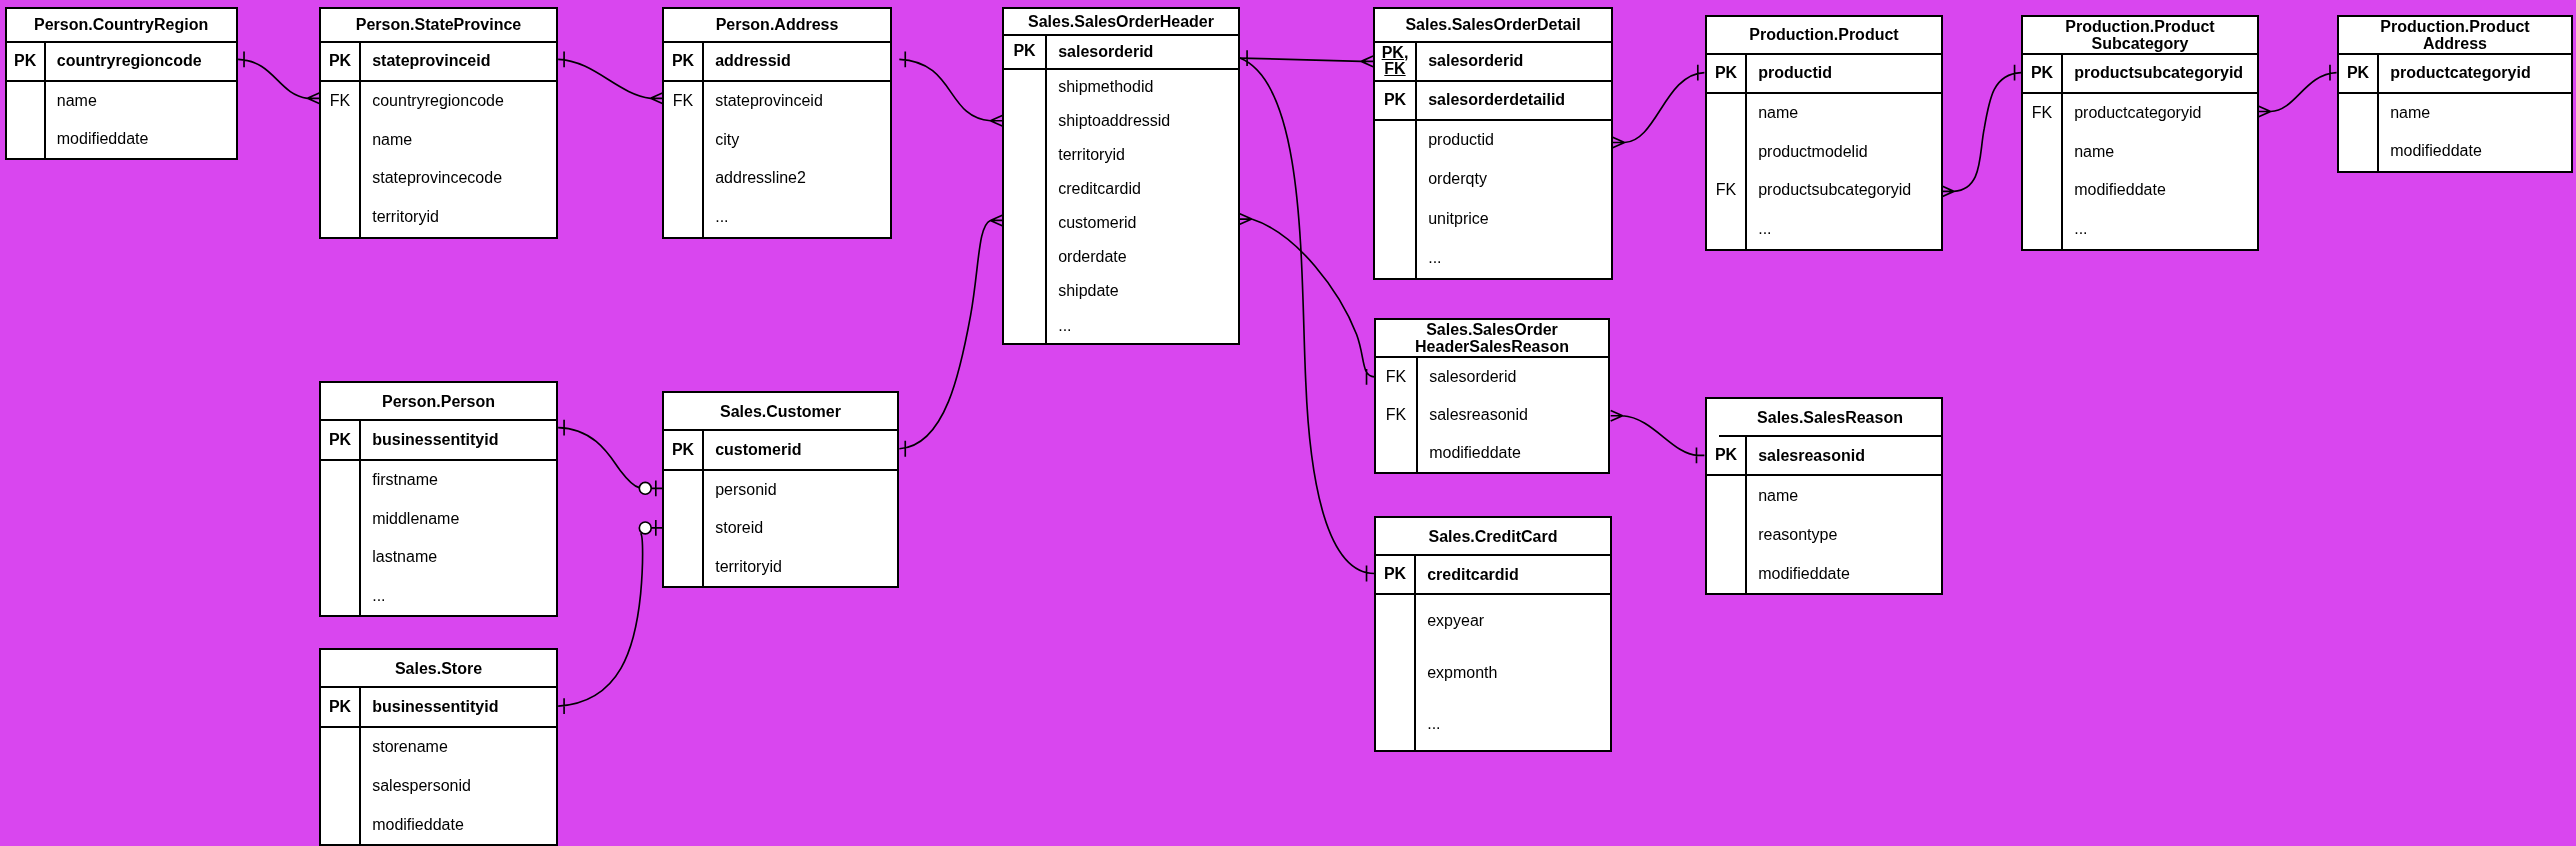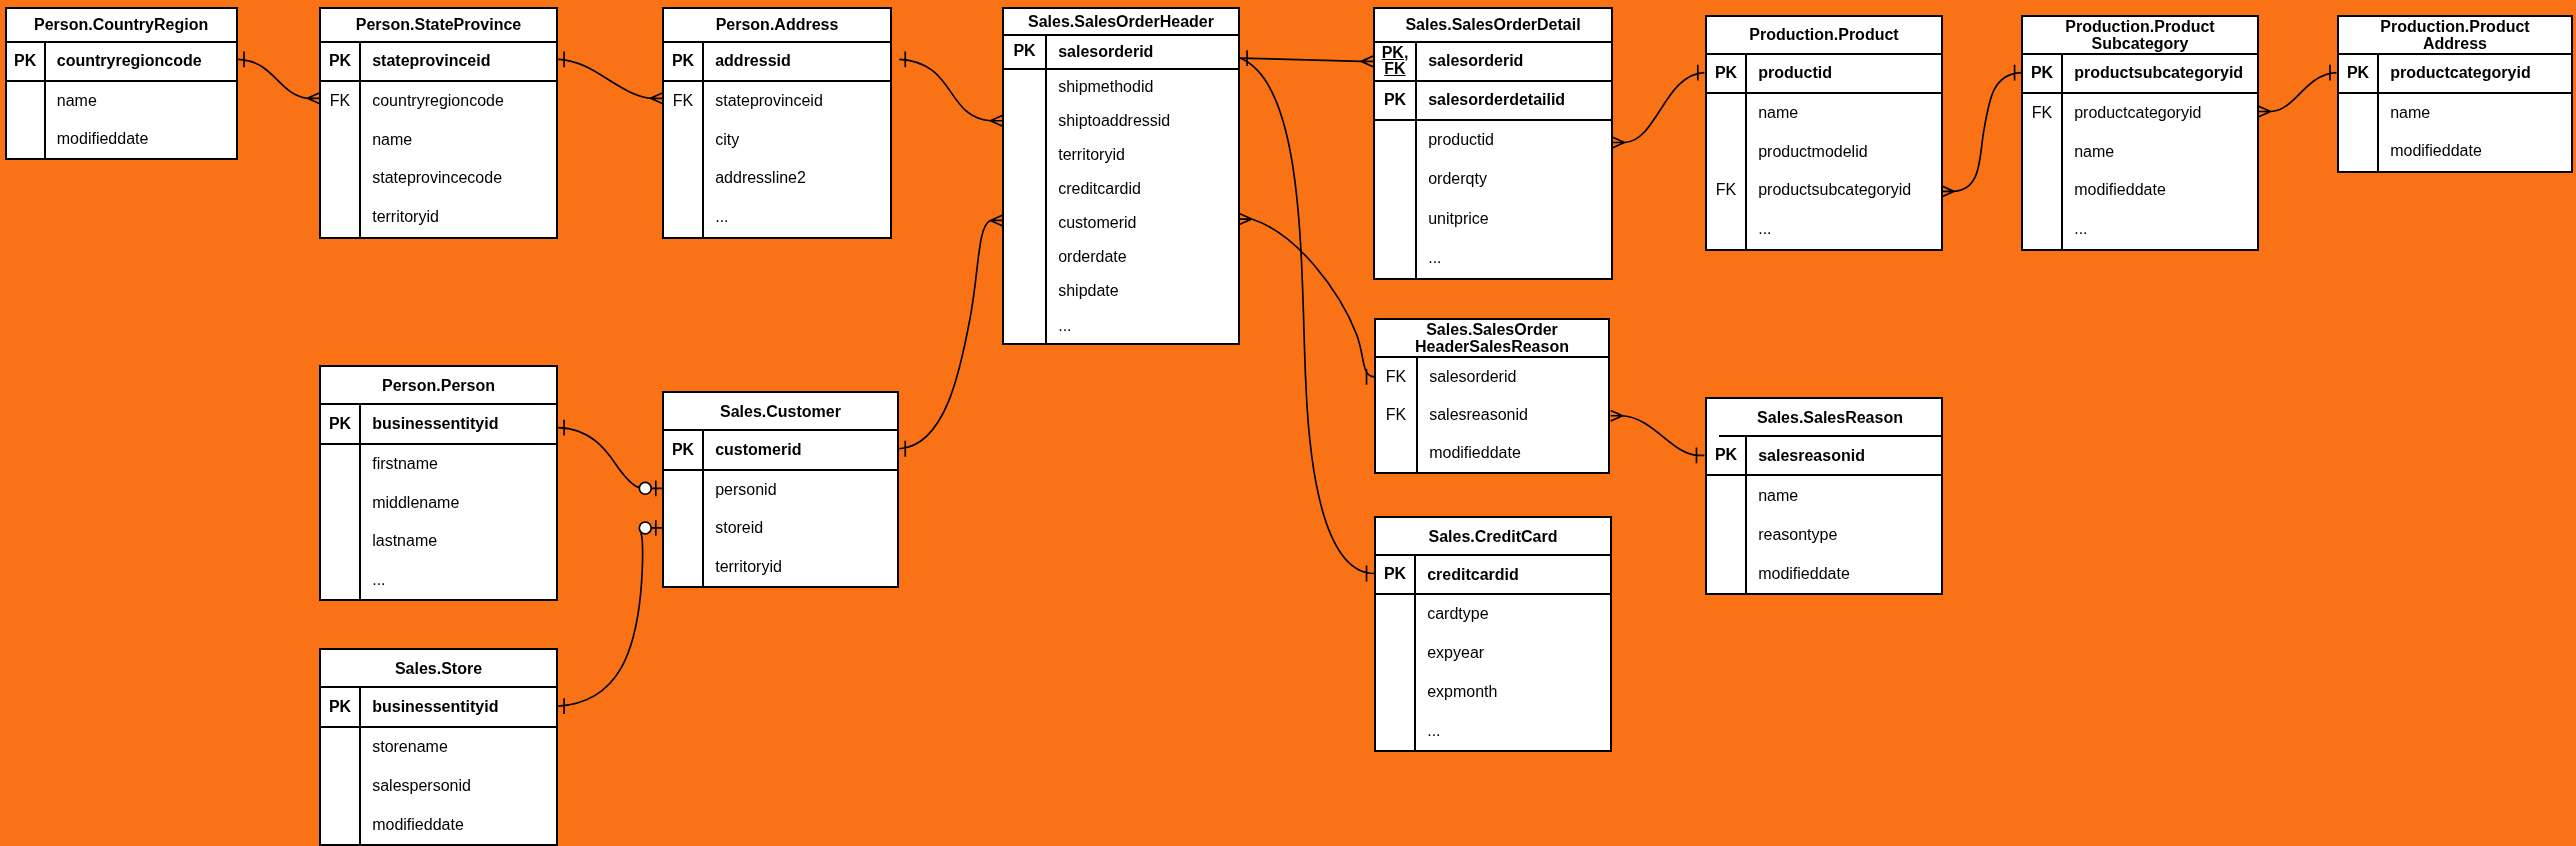--- a/index.html
+++ b/index.html
@@ -1,19 +1,19 @@
 <!DOCTYPE html>
 <html style="font-size:10.6px"><head>
 <meta charset="utf-8">
 <style>
   html,body{margin:0;padding:0;background:#ffffff;}
   #canvas{
     position:relative;
     width:2576px;height:846px;
-    background:#f97316;
+    background:#d946ef;
     font-family:"Liberation Sans","DejaVu Sans",sans-serif;
     color:#000;
     overflow:hidden;
   }
   .entity{
     position:absolute;
     box-sizing:border-box;
     border:2px solid #000;
     background:#fff;
     display:flex;flex-direction:column;
@@ -293,21 +293,21 @@
         <div class="row">
           <div class="kcell" style="width: 38px;"></div>
           <div class="lcell"><span>name</span></div>
         </div>
         <div class="row">
           <div class="kcell" style="width: 38px;"></div>
           <div class="lcell"><span>modifieddate</span></div>
         </div>
       </div>
     </div>
-    <div class="entity" style="left: 319px; top: 365px; width: 239px; height: 236px;">
+    <div class="entity" style="left: 319px; top: 381px; width: 239px; height: 236px;">
       <div class="etitle" style="height: 38px;">
         <div>Person.Person</div>
       </div>
       <div class="erows">
         <div class="vline" style="left: 38px;"></div>
         <div class="row keyrow" style="height: 40px;">
           <div class="kcell boldkey" style="width: 38px;">PK</div>
           <div class="lcell"><span class="pk">businessentityid</span></div>
         </div>
         <div class="row">
@@ -423,24 +423,20 @@
     </div>
     <div class="entity" style="left: 1374px; top: 516px; width: 238px; height: 236px; justify-content: space-between;">
       <div class="etitle" style="height: 38px;">
         <div>Sales.CreditCard</div>
       </div>
       <div class="erows">
         <div class="vline" style="left: 38px;"></div>
         <div class="row keyrow" style="height: 39px;">
           <div class="kcell boldkey" style="width: 38px;">PK</div>
           <div class="lcell"><span class="pk">creditcardid</span></div>
-        </div>
-        <div class="row">
-          <div class="kcell" style="width: 38px;"></div>
-          <div class="lcell"><span>cardtype</span></div>
         </div>
         <div class="row">
           <div class="kcell" style="width: 38px;"></div>
           <div class="lcell"><span>expyear</span></div>
         </div>
         <div class="row">
           <div class="kcell" style="width: 38px;"></div>
           <div class="lcell"><span>expmonth</span></div>
         </div>
         <div class="row">

